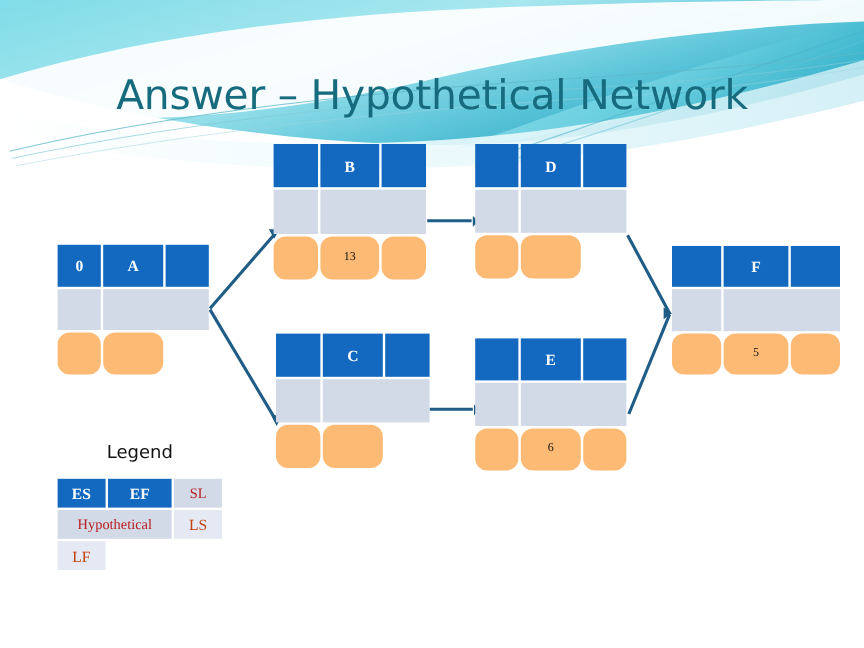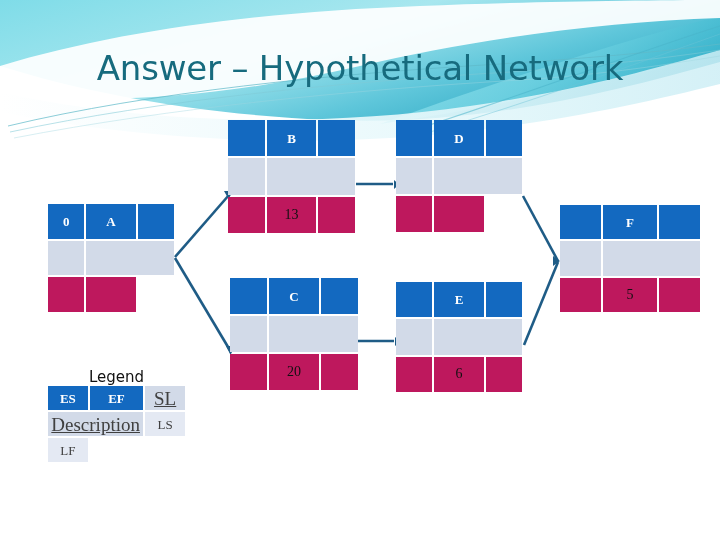--- a/index.html
+++ b/index.html
@@ -21,21 +21,21 @@
     left: 0; top: 0;
     width: 720px; height: 540px;
     overflow: hidden;
     z-index: 0;
   }
 
   
   #slide-title {
     position: absolute;
     left: 0;
-    top: 48px;
+    top: 60px;
     width: 720px;
     text-align: center;
     font-family: "DejaVu Sans", sans-serif;
     font-size: 34px;
     font-weight: 400;
     color: #176b7e;
     letter-spacing: -0.2px;
     z-index: 3;
     white-space: nowrap;
   }
@@ -69,37 +69,38 @@
     color: #ffffff;
     font-size: 13px;
     font-weight: bold;
   }
   .node .r2 {
     background: #d2dae8;
     color: #1a1a1a;
     font-size: 12px;
   }
   .node .r3 {
-    background: #be185d;
+    background: #fdba74;
     color: #111111;
-    font-size: 14px;
+    font-size: 10px;
+    border-radius: 10px;
   }
   .node .span2 { grid-column: span 2; }
 
   
   #legend-wrap {
     position: absolute;
     z-index: 4;
   }
   #legend-title {
     font-family: "DejaVu Sans", sans-serif;
     font-size: 15px;
     color: #111111;
     text-align: center;
-    margin-bottom: 0;
+    margin-bottom: 13px;
   }
   #legend-table {
     display: grid;
     grid-template-columns: 1fr 1.35fr 1fr;
     grid-template-rows: 1fr 1fr 1fr;
     gap: 2px;
     width: 137px;
     height: 76px;
   }
   #legend-table .cell {
@@ -110,27 +111,26 @@
     line-height: 1;
   }
   #legend-table .r1 {
     background: #1369c0;
     color: #ffffff;
     font-size: 13px;
     font-weight: bold;
   }
   #legend-table .r2 {
     background: #d2dae8;
-    color: #404040;
-    font-size: 19px;
-    text-decoration: underline;
+    color: #b91c1c;
+    font-size: 12px;
   }
   #legend-table .r3 {
     background: #e4e9f3;
-    color: #404040;
+    color: #c2410c;
     font-size: 13px;
   }
   #legend-table .span2 { grid-column: span 2; }
 </style>
 </head>
 <body>
 
 <div id="slide-bg">
   <svg width="720" height="540" viewBox="0 0 720 540" xmlns="http://www.w3.org/2000/svg">
     <defs>
@@ -220,21 +220,20 @@
   <div class="cell r3"></div>
 </div>
 
 <div class="node" style="left:230px; top:278px; width:128px; height:112px;">
   <div class="cell r1"></div>
   <div class="cell r1">C</div>
   <div class="cell r1"></div>
   <div class="cell r2"></div>
   <div class="cell r2 span2"></div>
   <div class="cell r3"></div>
-  <div class="cell r3">20</div>
   <div class="cell r3"></div>
 </div>
 
 <div class="node" style="left:396px; top:120px; width:126px; height:112px;">
   <div class="cell r1"></div>
   <div class="cell r1">D</div>
   <div class="cell r1"></div>
   <div class="cell r2"></div>
   <div class="cell r2 span2"></div>
   <div class="cell r3"></div>
@@ -262,17 +261,17 @@
   <div class="cell r3">5</div>
   <div class="cell r3"></div>
 </div>
 
 <div id="legend-wrap" style="left:48px; top:368px;">
   <div id="legend-title">Legend</div>
   <div id="legend-table">
     <div class="cell r1">ES</div>
     <div class="cell r1">EF</div>
     <div class="cell r2">SL</div>
-    <div class="cell r2 span2">Description</div>
+    <div class="cell r2 span2">Hypothetical</div>
     <div class="cell r3">LS</div>
     <div class="cell r3">LF</div>
   </div>
 </div>
 
 </body></html>

